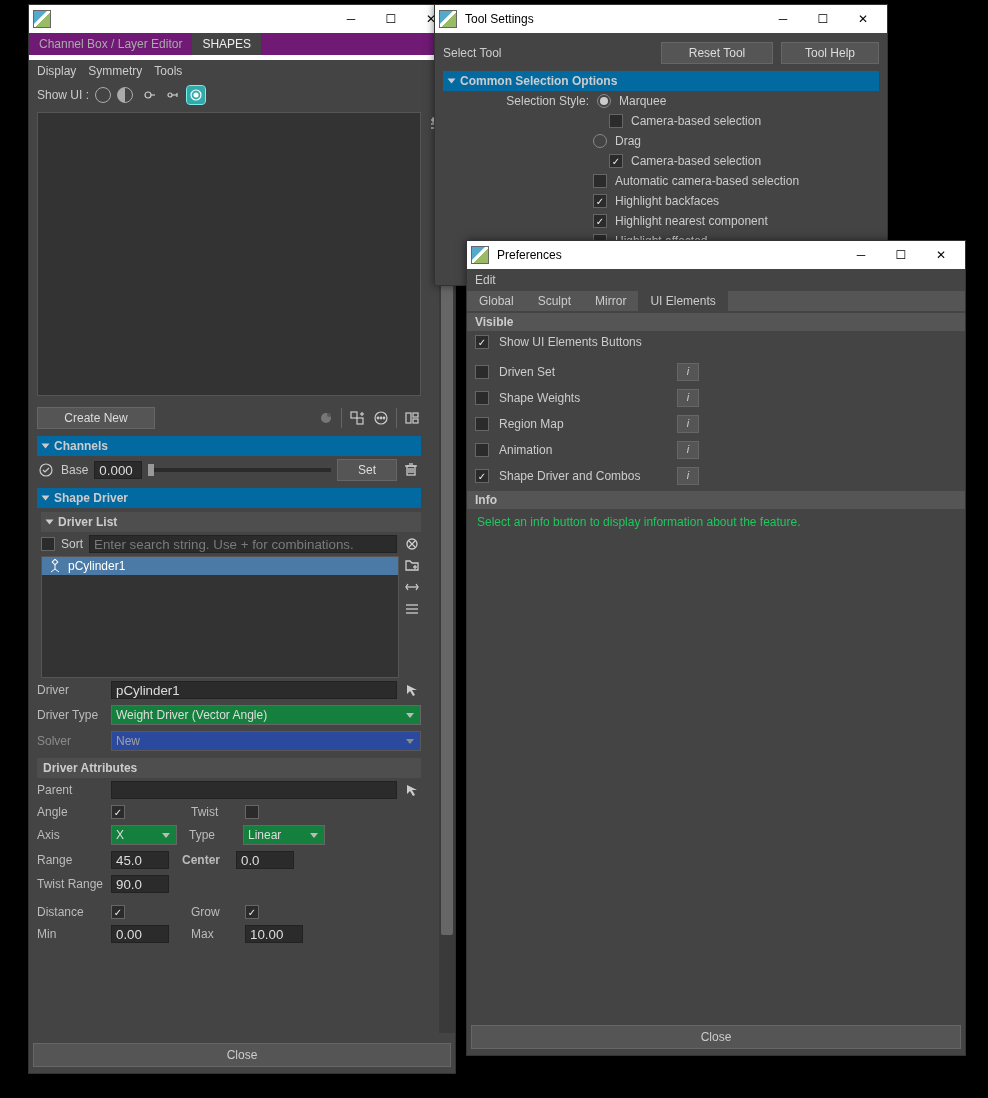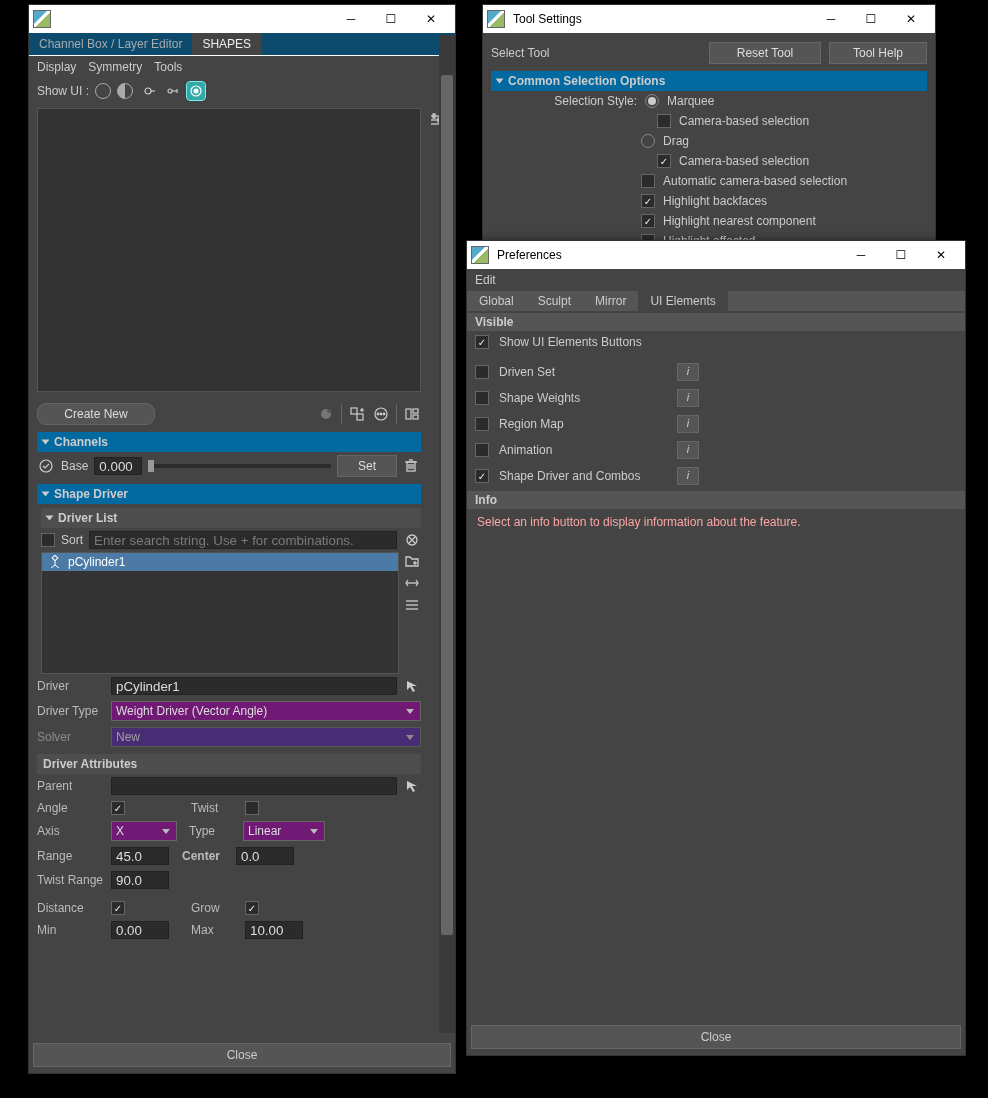--- a/index.html
+++ b/index.html
@@ -1,21 +1,21 @@
 <!DOCTYPE html>
 <html><head>
 <meta charset="utf-8">
 <style>
 html,body{margin:0;padding:0;background:#000;font-family:"Segoe UI",Arial,sans-serif;font-size:12px;color:#ccc;width:988px;height:1098px;overflow:hidden;}
 .window{position:absolute;background:#444;border:1px solid #333;box-shadow:0 0 8px rgba(0,0,0,.5);}
 .titlebar{height:28px;background:#fff;display:flex;align-items:center;padding:0 4px;color:#000;}
 .titlebar .logo{width:16px;height:16px;background:linear-gradient(135deg,#5ac 40%,#fff 41%,#fff 55%,#9b6 56%);margin-right:8px;border:1px solid #666;}
 .titlebar .title{flex:1;font-size:12px;}
 .titlebar .winbtn{width:40px;height:28px;display:flex;align-items:center;justify-content:center;cursor:pointer;}
-.tabs{display:flex;background:#0c4a6e;border-bottom:1px solid #ffffff;}
+.tabs{display:flex;background:#701a75;border-bottom:5px solid #ffffff;}
 .tabs .tab{padding:4px 10px;color:#aaa;cursor:pointer;}
 .tabs .tab.active{background:#444;color:#eee;}
 .menubar{display:flex;gap:12px;padding:4px 8px;}
 .menubar span{cursor:pointer;}
 .toolbar-row{display:flex;align-items:center;gap:6px;padding:4px 8px;}
 .ico{width:18px;height:18px;border-radius:3px;display:flex;align-items:center;justify-content:center;cursor:pointer;}
 .ico.circle{border:1px solid #aaa;border-radius:50%;width:14px;height:14px;}
 .ico.halfcircle{border:1px solid #aaa;border-radius:50%;width:14px;height:14px;background:linear-gradient(90deg,#aaa 50%,transparent 50%);}
 .ico.active{background:#3aa;outline:1px solid #7ee;}
 .body-area{padding:4px 8px;}
@@ -24,21 +24,21 @@
 .vp-side .ico{margin-bottom:4px;}
 .icon-svg{width:16px;height:16px;fill:none;stroke:#ccc;stroke-width:1.2;}
 .btn{background:#555;border:1px solid #666;padding:3px 10px;color:#ddd;cursor:pointer;text-align:center;}
 .section-head{background:#0369a1;display:flex;align-items:center;padding:3px 6px;margin-top:4px;font-weight:bold;}
 .section-head .tri{width:0;height:0;border-left:5px solid #ccc;border-top:4px solid transparent;border-bottom:4px solid transparent;margin-right:6px;transform:rotate(90deg);}
 .row{display:flex;align-items:center;gap:6px;padding:3px 0;}
 .lbl{width:68px;color:#bbb;}
 .lbl2{width:48px;color:#bbb;}
 .input,input.input{background:#2b2b2b;border:1px solid #222;color:#ddd;padding:2px 4px;height:18px;box-sizing:border-box;}
 .input::placeholder,input.input::placeholder{color:#7a7a7a;}
-.select{background:#701a75;border:1px solid #666;color:#ddd;padding:2px 4px;height:20px;box-sizing:border-box;position:relative;}
+.select{background:#15803d;border:1px solid #666;color:#ddd;padding:2px 4px;height:20px;box-sizing:border-box;position:relative;}
 .select::after{content:"";position:absolute;right:6px;top:7px;border-left:4px solid transparent;border-right:4px solid transparent;border-top:5px solid #bbb;}
 .slider{flex:1;height:4px;background:#2b2b2b;position:relative;}
 .slider .thumb{position:absolute;left:0;top:-4px;width:6px;height:12px;background:#999;}
 .cb{width:12px;height:12px;background:#2b2b2b;border:1px solid #666;display:inline-flex;align-items:center;justify-content:center;cursor:pointer;}
 .cb.checked::after{content:"✓";color:#eee;font-size:10px;}
 .radio{width:12px;height:12px;border:1px solid #888;border-radius:50%;display:inline-block;cursor:pointer;position:relative;}
 .radio.sel::after{content:"";position:absolute;inset:2px;background:#ccc;border-radius:50%;}
 .list{background:#333;border:1px solid #555;height:120px;overflow:auto;position:relative;}
 .list-item{display:flex;align-items:center;gap:6px;padding:2px 6px;}
 .list-item.sel{background:#4a7aa5;color:#fff;}
@@ -115,21 +115,21 @@
               <line x1="2" y1="8" x2="14" y2="8"></line>
               <line x1="2" y1="12" x2="14" y2="12"></line>
               <rect x="4" y="2" width="2" height="4"></rect>
               <rect x="9" y="6" width="2" height="4"></rect>
             </svg>
           </div>
       </div>
     </div>
 
     <div class="row" style="margin-top:8px;">
-      <div class="btn" style="width:96px;border-radius:9px;">Create New</div>
+      <div class="btn" style="width:96px;">Create New</div>
       <div style="flex:1"></div>
       <div class="ico">
           <svg class="icon-svg">
             <circle cx="8" cy="8" r="5" fill="#777" stroke="none"></circle>
             <circle cx="11" cy="5" r="2" fill="#555" stroke="none"></circle>
           </svg>
         </div>
       <div class="divider"></div>
       <div class="ico">
           <svg class="icon-svg">
@@ -251,21 +251,21 @@
             <polygon points="3,3 3,12 6,9 9,14 11,13 8,8 13,8" fill="#ccc" stroke="none"></polygon>
           </svg>
         </div>
     </div>
     <div class="row">
       <span class="lbl">Driver Type</span>
       <div class="select" style="flex:1"><span>Weight Driver (Vector Angle)</span></div>
     </div>
     <div class="row" style="opacity:.6">
       <span class="lbl">Solver</span>
-      <div class="select" style="flex:1;background:#4c1d95;"><span>New</span></div>
+      <div class="select" style="flex:1;background:#1d4ed8;"><span>New</span></div>
     </div>
 
     <div class="section-head" style="background:#4e4e4e;">
       <span>Driver Attributes</span>
     </div>
     <div class="row">
       <span class="lbl">Parent</span>
       <input class="input" style="flex: 1 1 0%;" value="">
       <div class="ico arrow">
           <svg>
@@ -311,21 +311,21 @@
 
   <div class="scrollbar">
       <div class="sthumb" style="top:40px;height:860px"></div>
     </div>
 
   <div class="footer-bar">
     <div class="wide-btn">Close</div>
   </div>
 </div>
 
-<div class="window" style="left:482px;top:4px;width:452px;height:280px;">
+<div class="window" style="left:434px;top:4px;width:452px;height:280px;">
   <div class="titlebar" style="background:#fff;">
     <div class="logo"></div>
     <div class="title">Tool Settings</div>
     <div class="winbtn">─</div>
     <div class="winbtn">☐</div>
     <div class="winbtn">✕</div>
   </div>
   <div class="ts-body">
     <div class="ts-row">
       <span>Select Tool</span>
@@ -415,18 +415,18 @@
     <div class="cb"></div>
     <span class="opt-label">Animation</span>
     <div class="help-btn">i</div>
   </div>
   <div class="pref-row">
     <div class="cb checked"></div>
     <span class="opt-label">Shape Driver and Combos</span>
     <div class="help-btn">i</div>
   </div>
   <div class="group-head">Info</div>
-  <div style="padding:6px 10px;color:#fca5a5">Select an info button to display information about the feature.</div>
+  <div style="padding:6px 10px;color:#22c55e">Select an info button to display information about the feature.</div>
 
   <div class="footer-bar">
     <div class="wide-btn">Close</div>
   </div>
 </div>
 
 </body></html>

